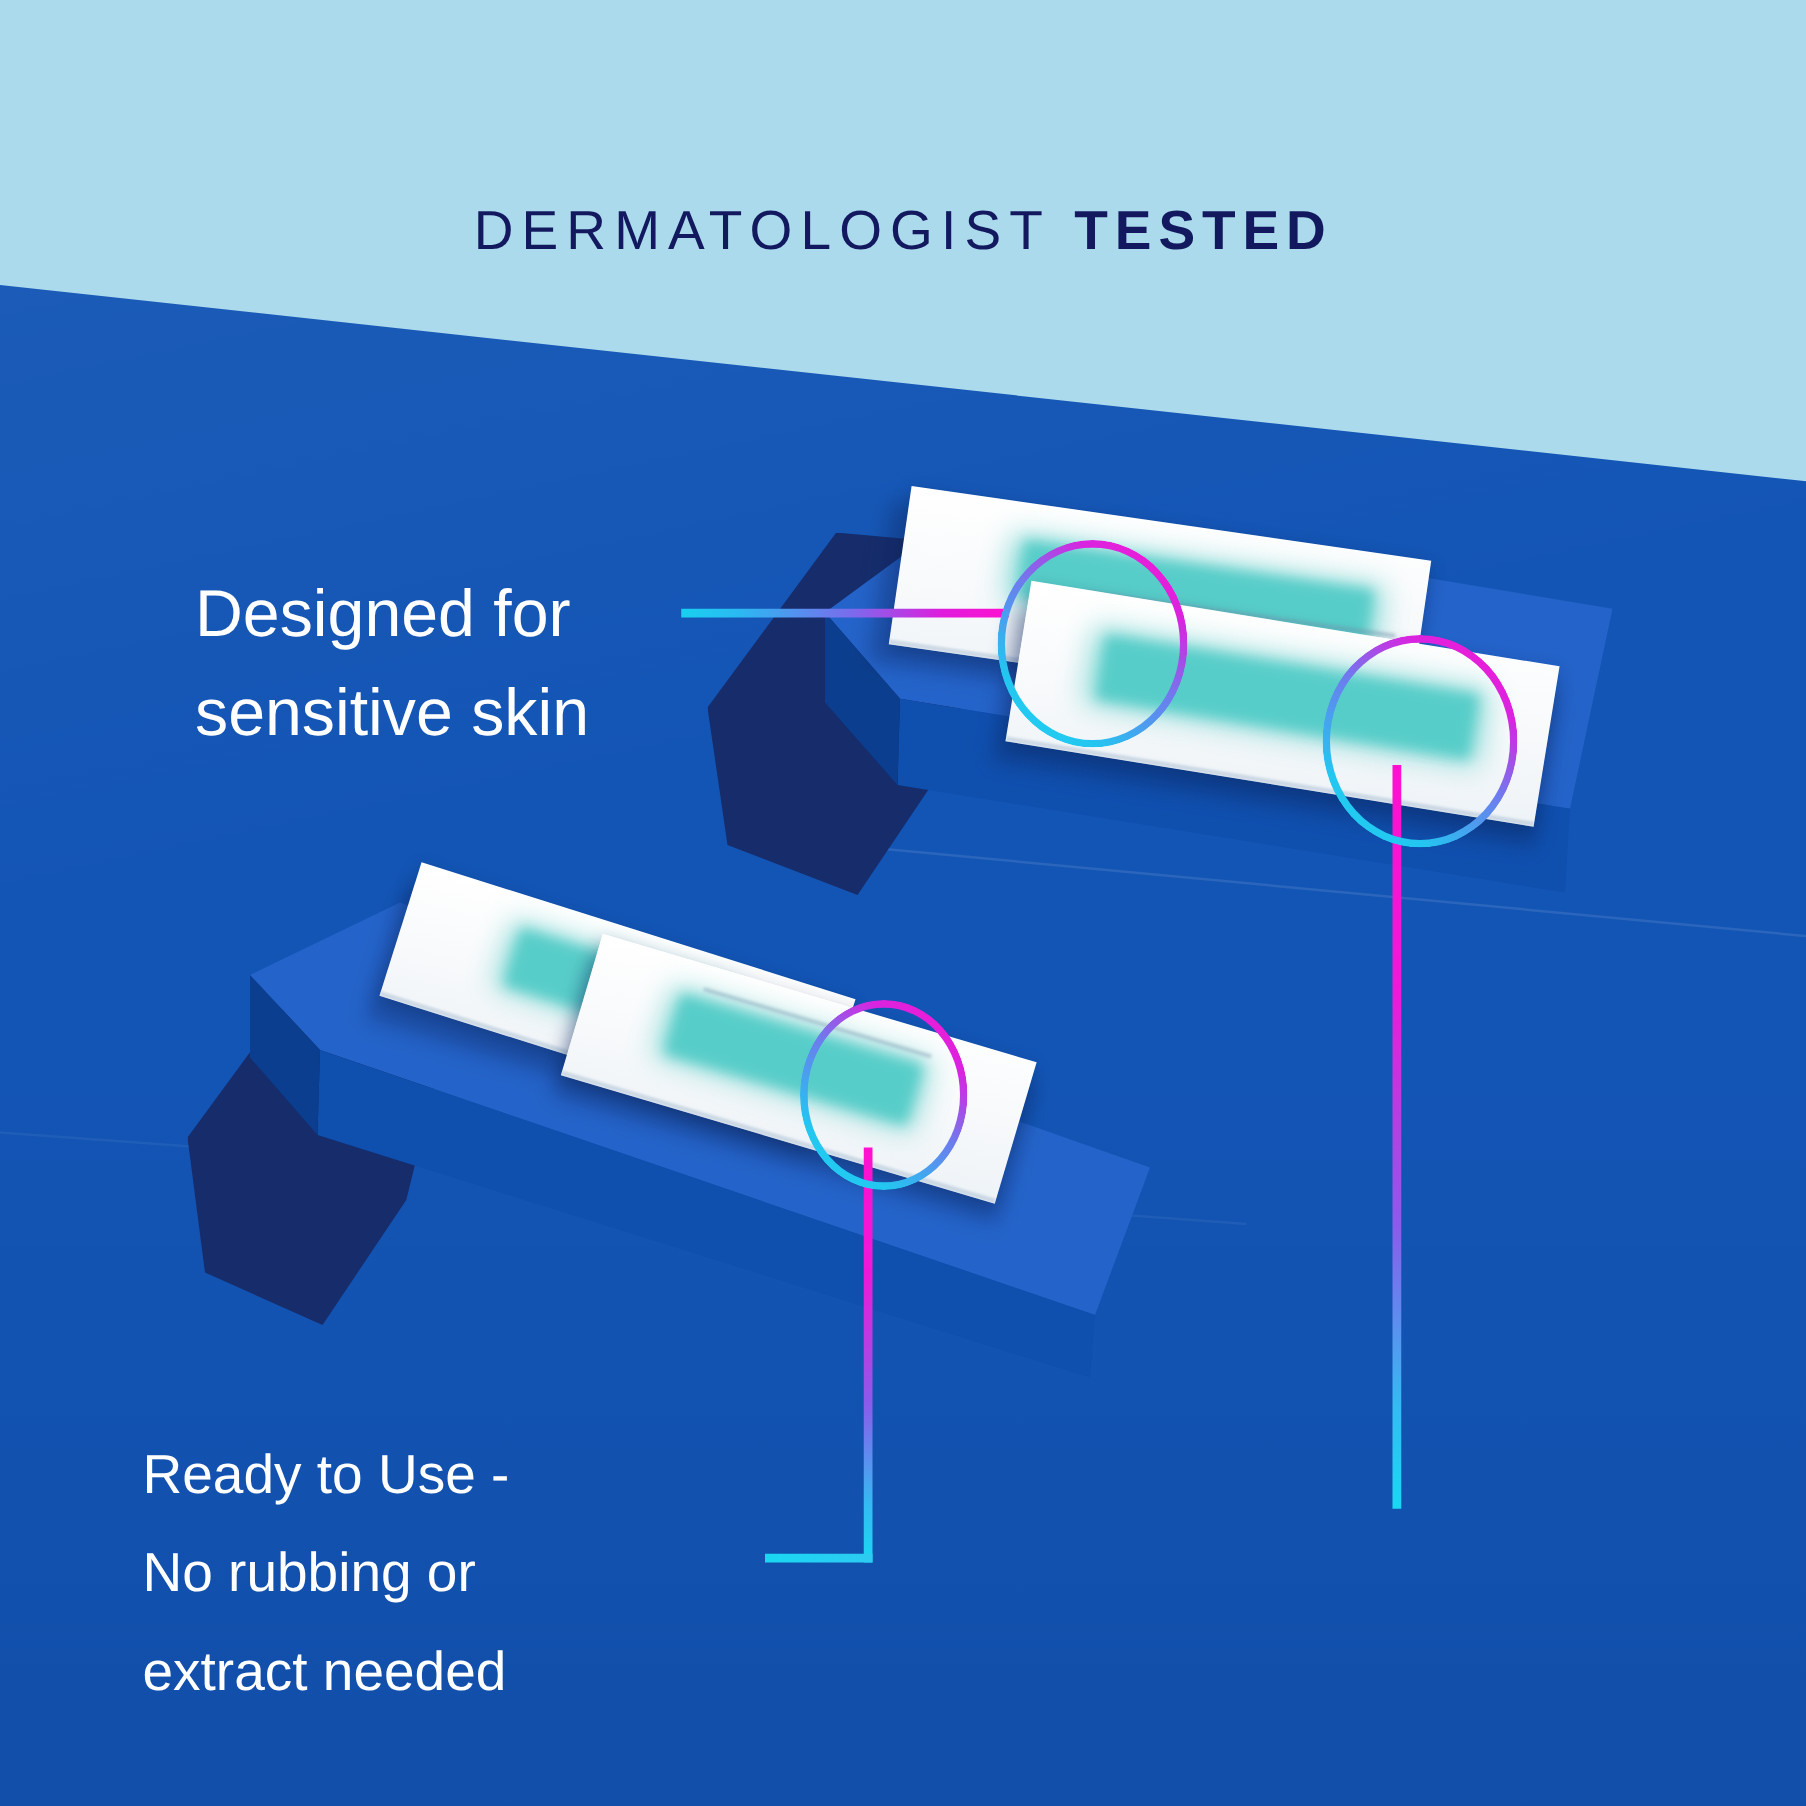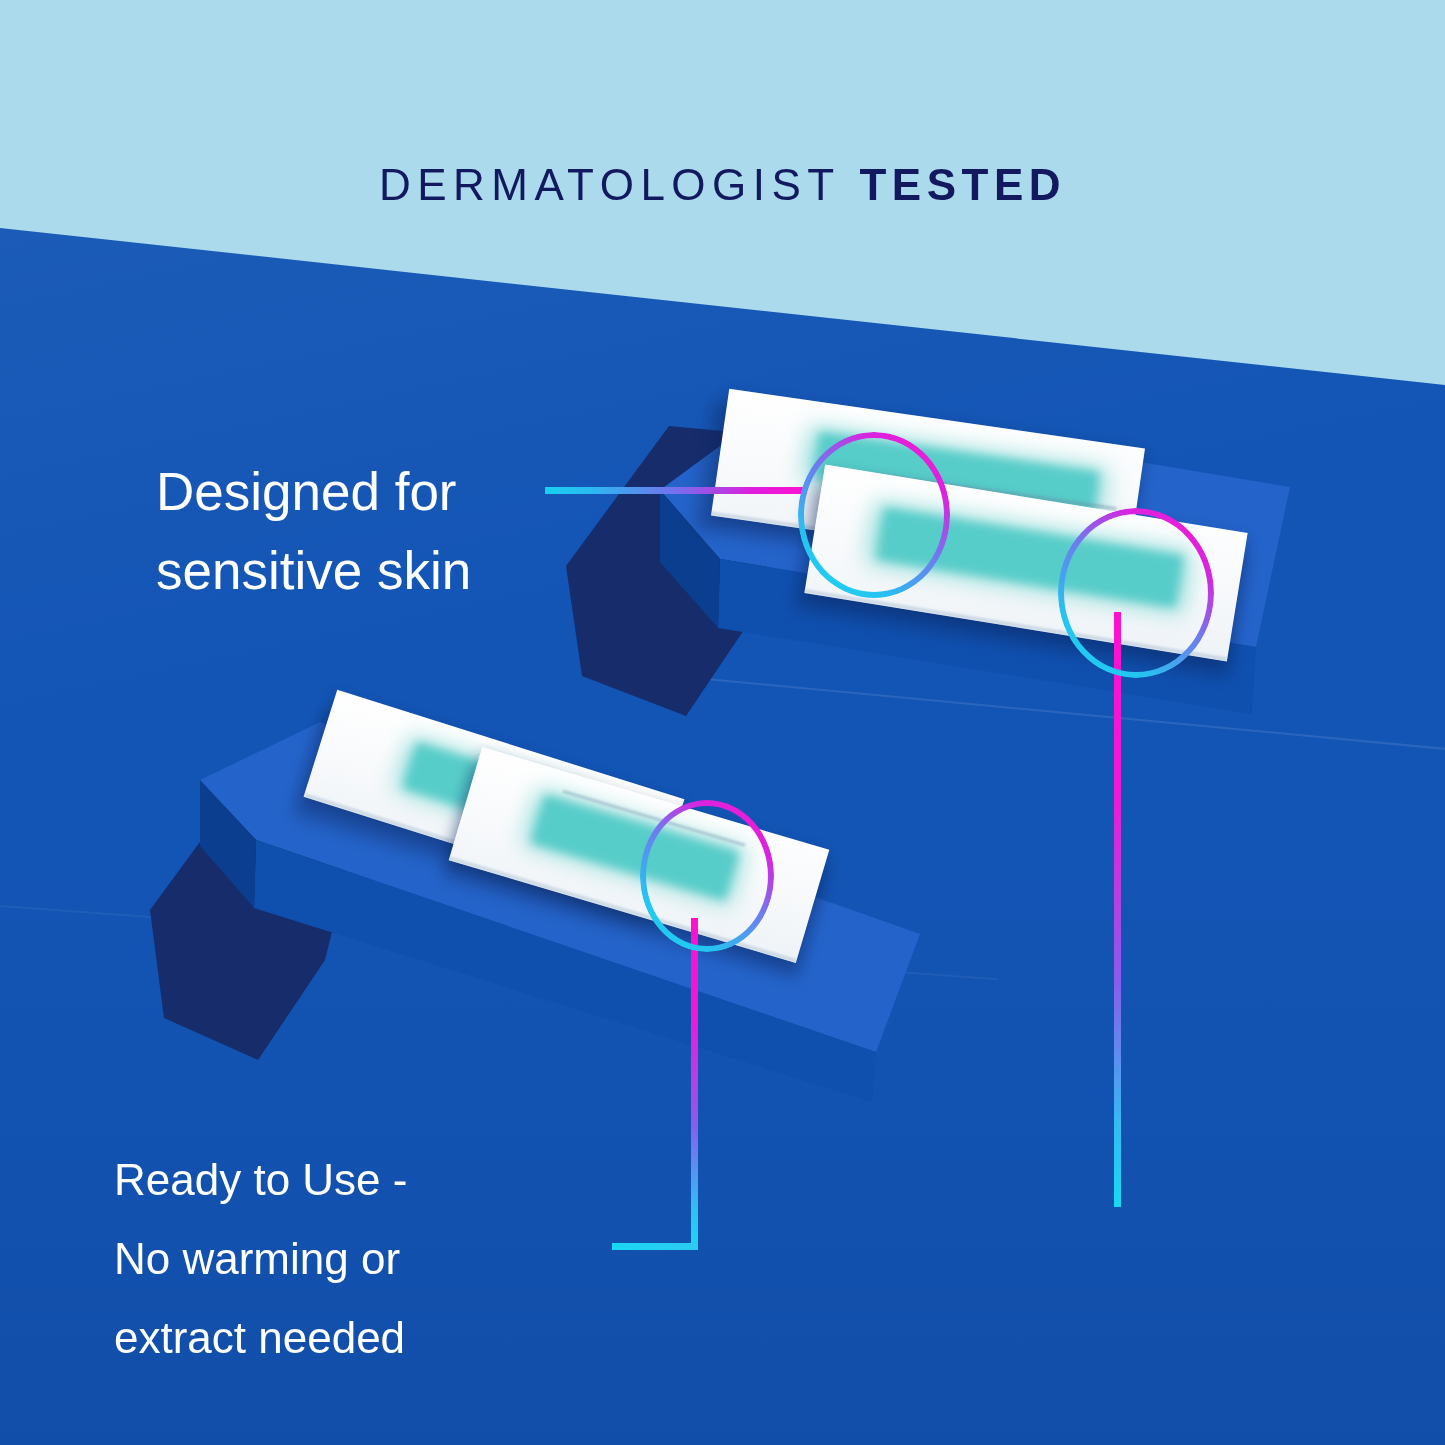--- a/index.html
+++ b/index.html
@@ -260,18 +260,18 @@
   <div class="ring" style="left:1058px;top:508px;width:156px;height:170px;"></div>
   <div class="ring" style="left:640px;top:800px;width:134px;height:152px;"></div>
 
   <div class="callout" id="callout-sensitive">
     <span class="line reg">Designed for</span>
     <span class="line bold">sensitive skin</span>
   </div>
 
   <div class="callout" id="callout-ready">
     <span class="line"><span class="bold">Ready to Use</span><span class="reg"> -</span></span>
-    <span class="line reg">No warming or</span>
+    <span class="line reg">No rubbing or</span>
     <span class="line reg">extract needed</span>
   </div>
 
 
 </div>
 
 </body></html>

